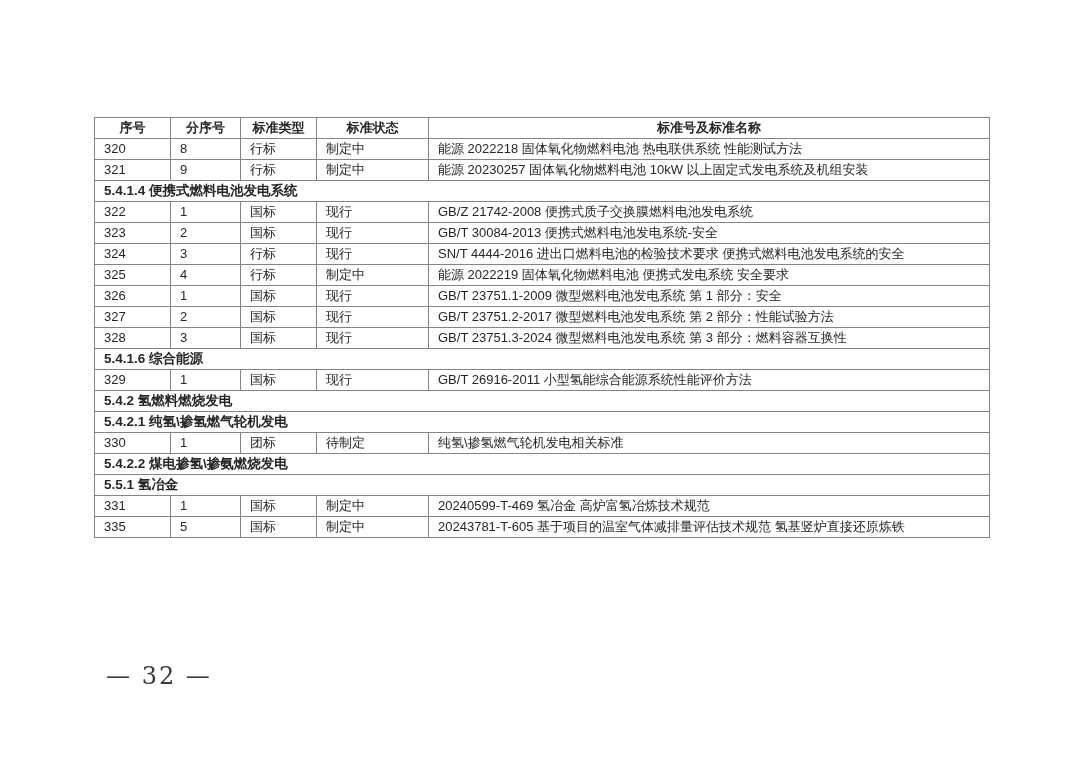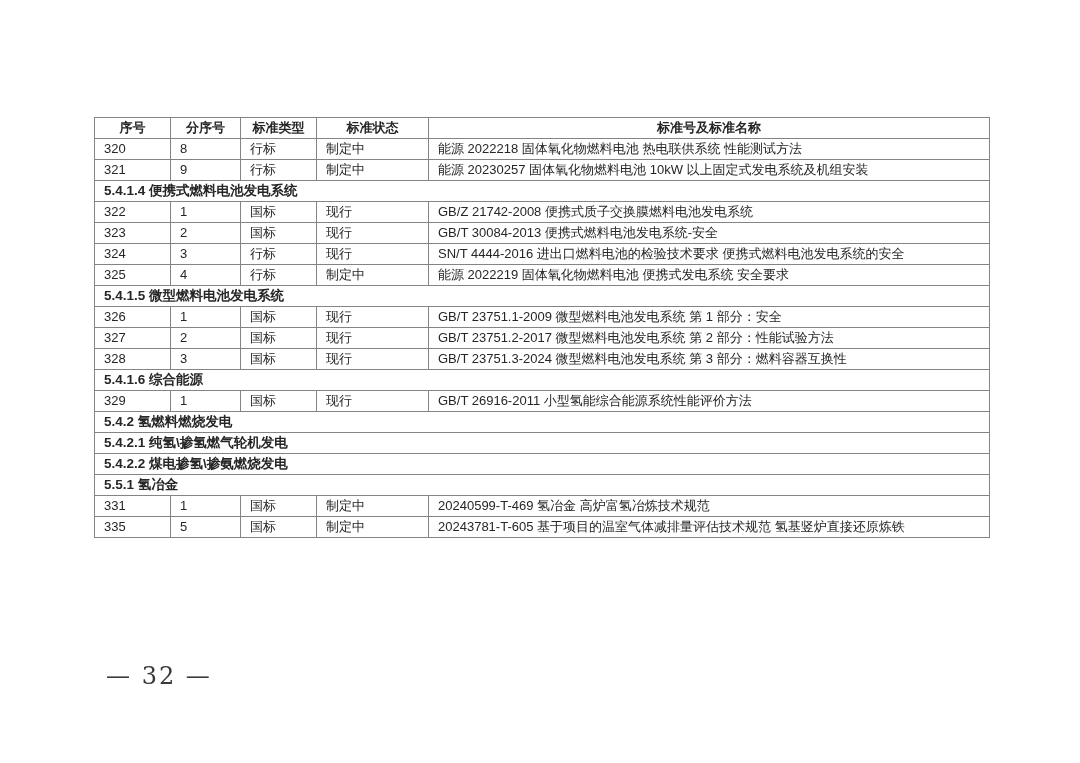--- a/index.html
+++ b/index.html
@@ -121,23 +121,20 @@
           <td>现行</td>
           <td>SN/T 4444-2016   进出口燃料电池的检验技术要求 便携式燃料电池发电系统的安全</td>
         </tr>
         <tr>
           <td>325</td>
           <td>4</td>
           <td>行标</td>
           <td>制定中</td>
           <td>能源 2022219  固体氧化物燃料电池 便携式发电系统 安全要求</td>
         </tr>
-        <tr class="section">
-          <td colspan="5"><span>5.4.1.5 </span><span>微型燃料电池发电系统</span></td>
-        </tr>
         <tr>
           <td>326</td>
           <td>1</td>
           <td>国标</td>
           <td>现行</td>
           <td>GB/T 23751.1-2009  微型燃料电池发电系统 第 1 部分：安全</td>
         </tr>
         <tr>
           <td>327</td>
           <td>2</td>
@@ -161,20 +158,27 @@
           <td>国标</td>
           <td>现行</td>
           <td>GB/T 26916-2011  小型氢能综合能源系统性能评价方法</td>
         </tr>
         <tr class="section">
           <td colspan="5"><span>5.4.2 </span><span>氢燃料燃烧发电</span></td>
         </tr>
         <tr class="section">
           <td colspan="5"><span>5.4.2.1 </span><span>纯氢\掺氢燃气轮机发电</span></td>
         </tr>
+        <tr>
+          <td>330</td>
+          <td>1</td>
+          <td>团标</td>
+          <td>待制定</td>
+          <td>纯氢\掺氢燃气轮机发电相关标准</td>
+        </tr>
         <tr class="section">
           <td colspan="5"><span>5.4.2.2 </span><span>煤电掺氢\掺氨燃烧发电</span></td>
         </tr>
         <tr class="section">
           <td colspan="5"><span>5.5.1 </span><span>氢冶金</span></td>
         </tr>
         <tr>
           <td>331</td>
           <td>1</td>
           <td>国标</td>

